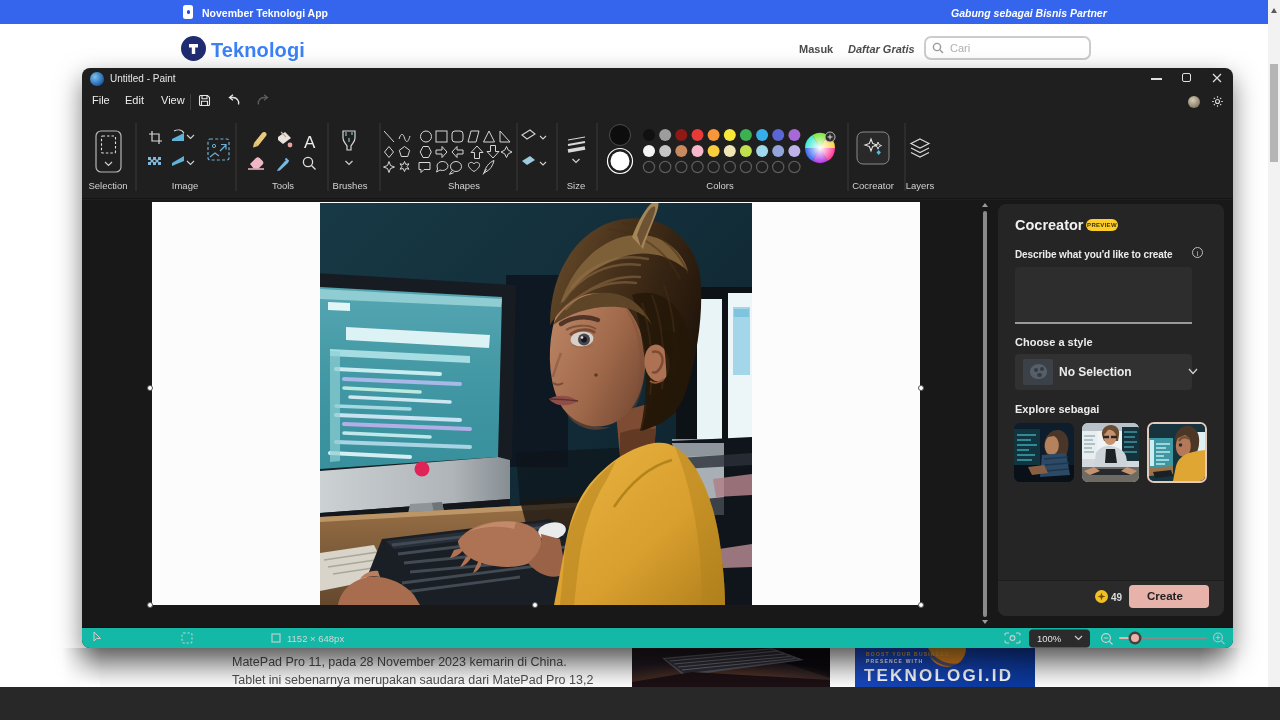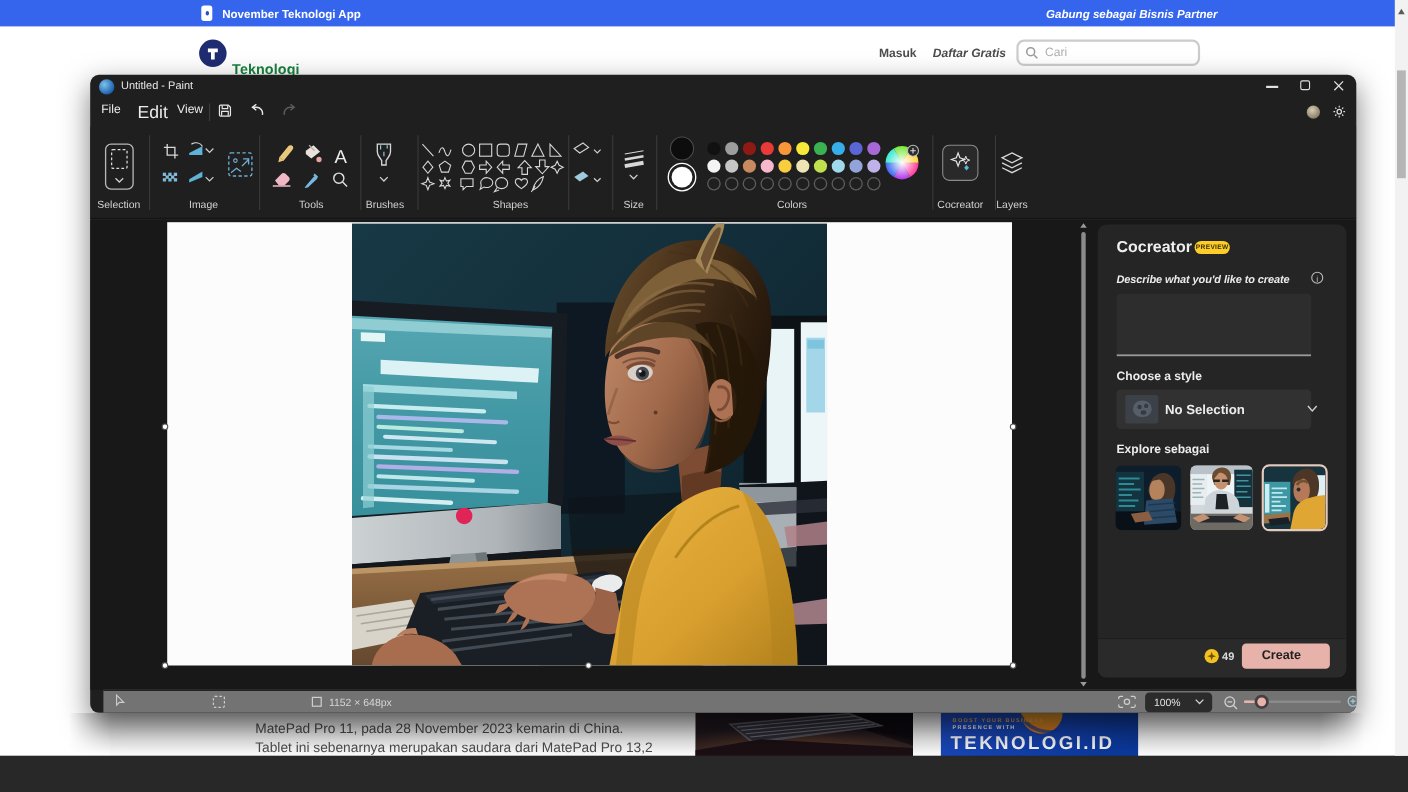--- a/index.html
+++ b/index.html
@@ -16,21 +16,21 @@
 
   <div class="abs" style="left:183px;top:5px;width:10px;height:14px;border-radius:2.5px;background:#fff;"></div>
   <div class="abs" style="left:186.5px;top:10px;width:3.5px;height:3.5px;background:#2a50c8;border-radius:50%;"></div>
   <div class="abs" style="left:202px;top:6.5px;font-size:10.5px;font-weight:bold;color:#fff;">November Teknologi App</div>
   <div class="abs" style="left:951px;top:6.5px;font-size:10.5px;font-weight:bold;color:#fff;font-style:italic;">Gabung sebagai Bisnis Partner</div>
 
   <div class="abs" style="left:181px;top:36px;width:25px;height:25px;border-radius:50%;background:#1f2c71;"></div>
   <svg class="abs" style="left:181px;top:36px;" width="25" height="25" viewBox="0 0 25 25">
     <path d="M8 8 h9 v3.4 h-2.8 v6.6 h-3.4 v-6.6 H8 Z" fill="#fff"></path>
   </svg>
-  <div class="abs" style="left:211px;top:55px;font-size:13px;font-weight:bold;color:#15803d;letter-spacing:0.1px;">Teknologi</div>
+  <div class="abs" style="left:211px;top:39px;font-size:20px;font-weight:bold;color:#3b82f6;letter-spacing:0.1px;">Teknologi</div>
   <div class="abs" style="left:799px;top:43px;font-size:11px;font-weight:bold;color:#4c4c4c;">Masuk</div>
   <div class="abs" style="left:848px;top:43px;font-size:11px;font-weight:bold;color:#4c4c4c;font-style:italic;">Daftar Gratis</div>
   <div class="abs" style="left:924px;top:36px;width:167px;height:24px;border:2px solid #ccc;border-radius:7px;background:#fff;"></div>
   <svg class="abs" style="left:932px;top:42px;" width="12" height="12" viewBox="0 0 12 12">
     <circle cx="5" cy="5" r="3.6" fill="none" stroke="#9a9a9a" stroke-width="1.4"></circle>
     <line x1="8" y1="8" x2="11" y2="11" stroke="#9a9a9a" stroke-width="1.4"></line>
   </svg>
   <div class="abs" style="left:950px;top:42px;font-size:11px;color:#b0b0b0;">Cari</div>
 
   <div class="abs" style="left:232px;top:655px;font-size:12.5px;color:#4f4f4f;">MatePad Pro 11, pada 28 November 2023 kemarin di China.</div>
@@ -97,21 +97,21 @@
 
     <div class="abs" style="left:8px;top:4px;width:14px;height:14px;border-radius:50%;background:radial-gradient(circle at 35% 35%, #7ec3e8, #2a6fb8 60%, #123a6e);"></div>
     <div class="abs" style="left:28px;top:5px;font-size:10px;color:#e6e6e6;">Untitled - Paint</div>
     <div class="abs" style="left:1069px;top:10px;width:11px;height:1.5px;background:#e0e0e0;"></div>
     <div class="abs" style="left:1100px;top:5px;width:9px;height:9px;border:1.4px solid #e0e0e0;border-radius:2px;"></div>
     <svg class="abs" style="left:1130px;top:5px;" width="10" height="10" viewBox="0 0 10 10">
       <path d="M1 1 L9 9 M9 1 L1 9" stroke="#e0e0e0" stroke-width="1.2"></path>
     </svg>
 
     <div class="abs" style="left:10px;top:26px;font-size:11px;color:#ececec;">File</div>
-    <div class="abs" style="left:43px;top:26px;font-size:16px;color:#ececec;">Edit</div>
+    <div class="abs" style="left:43px;top:26px;font-size:11px;color:#ececec;">Edit</div>
     <div class="abs" style="left:79px;top:26px;font-size:11px;color:#ececec;">View</div>
     <svg class="abs" style="left:116px;top:26px;" width="13" height="13" viewBox="0 0 13 13">
       <path d="M1.5 2.5 a1 1 0 0 1 1-1 h7 l2 2 v7 a1 1 0 0 1 -1 1 h-8 a1 1 0 0 1 -1-1 Z" fill="none" stroke="#e6e6e6" stroke-width="1.1"></path>
       <path d="M4 1.8 v3 h5 v-3 M3.5 11.3 v-4 h6 v4" fill="none" stroke="#e6e6e6" stroke-width="1.1"></path>
     </svg>
     <svg class="abs" style="left:145px;top:26px;" width="14" height="13" viewBox="0 0 14 13">
       <path d="M11.5 10.5 c1-4 -2-7 -5.5-7 h-3" fill="none" stroke="#e6e6e6" stroke-width="1.3"></path>
       <path d="M6 0.8 L2.5 3.5 L6 6.2" fill="none" stroke="#e6e6e6" stroke-width="1.3"></path>
     </svg>
     <svg class="abs" style="left:174px;top:26px;" width="14" height="13" viewBox="0 0 14 13">
@@ -496,21 +496,21 @@
     <div class="abs" style="left:65px;top:534px;width:6px;height:6px;border-radius:50%;background:#fff;border:1px solid #555;"></div>
     <div class="abs" style="left:836px;top:534px;width:6px;height:6px;border-radius:50%;background:#fff;border:1px solid #555;"></div>
 
     <div class="abs" style="left:901px;top:143px;width:3.5px;height:406px;background:#8a8a8a;border-radius:2px;"></div>
     <div class="abs" style="left:900px;top:135px;width:0;height:0;border-left:3px solid transparent;border-right:3px solid transparent;border-bottom:4px solid #9a9a9a;"></div>
     <div class="abs" style="left:900px;top:552px;width:0;height:0;border-left:3px solid transparent;border-right:3px solid transparent;border-top:4px solid #9a9a9a;"></div>
 
     <div class="abs" id="panel" style="left:916px;top:136px;width:226px;height:412px;background:#262525;border-radius:8px;overflow:hidden;">
       <div class="abs" style="left:17px;top:13px;font-size:14.5px;font-weight:bold;color:#f0f0f0;">Cocreator</div>
       <div class="abs" style="left:88px;top:15px;width:32px;height:12px;background:#fdce29;border-radius:6px;text-align:center;font-size:6px;font-weight:bold;color:#3a2f05;line-height:12px;letter-spacing:0.3px;">PREVIEW</div>
-      <div class="abs" style="left:17px;top:45px;font-size:10px;font-weight:bold;color:#ececec;letter-spacing:-0.1px;font-style:italic;">Describe what you'd like to create</div>
+      <div class="abs" style="left:17px;top:45px;font-size:10px;font-weight:bold;color:#ececec;letter-spacing:-0.1px;">Describe what you'd like to create</div>
       <div class="abs" style="left:194px;top:43px;width:11px;height:11px;border:1px solid #bdbdbd;border-radius:50%;text-align:center;font-size:8px;color:#bdbdbd;line-height:11px;">i</div>
       <div class="abs" style="left:17px;top:63px;width:177px;height:57px;background:#2e2d2d;border-radius:4px 4px 0 0;border-bottom:2px solid #9a9a9a;"></div>
       <div class="abs" style="left:17px;top:132px;font-size:11px;font-weight:bold;color:#ececec;">Choose a style</div>
       <div class="abs" style="left:17px;top:150px;width:177px;height:36px;background:#323131;border-radius:4px;"></div>
       <div class="abs" style="left:25px;top:155px;width:30px;height:26px;background:#3c4148;border-radius:2px;overflow:hidden;">
         <div class="abs" style="left:7px;top:5px;width:17px;height:15px;background:#565e68;border-radius:50% 50% 46% 46%;"></div>
         <div class="abs" style="left:11px;top:9px;width:4px;height:4px;background:#343a42;border-radius:50%;"></div>
         <div class="abs" style="left:17px;top:8px;width:4px;height:4px;background:#343a42;border-radius:50%;"></div>
         <div class="abs" style="left:14px;top:14px;width:5px;height:4px;background:#343a42;border-radius:50%;"></div>
       </div>
@@ -602,21 +602,21 @@
 
       <div class="abs" style="left:0;top:376px;width:226px;height:36px;background:#2b2a2a;border-top:1px solid #1d1d1d;"></div>
       <div class="abs" style="left:97px;top:386px;width:13px;height:13px;background:#f2c021;border-radius:50%;"></div>
       <svg class="abs" style="left:97px;top:386px;" width="13" height="13" viewBox="0 0 13 13">
           <path d="M6.5 2.5 l1 3 3 1 -3 1 -1 3 -1 -3 -3 -1 3 -1 Z" fill="#6b5200"></path>
         </svg>
       <div class="abs" style="left:113px;top:388px;font-size:10px;font-weight:bold;color:#dcdcdc;">49</div>
       <div class="abs" style="left:131px;top:381px;width:80px;height:23px;background:#e7b2a9;border-radius:4px;text-align:left;font-size:11.5px;font-weight:bold;color:#222;line-height:23px;padding-left:18px;">Create</div>
     </div>
 
-    <div class="abs" id="statusbar" style="left:12px;top:559px;width:1151px;height:21px;background:#737373;border-top:1px solid #111;">
+    <div class="abs" id="statusbar" style="left:0;top:559px;width:1151px;height:21px;background:#14b8a6;border-top:1px solid #111;">
       <svg width="1151" height="21" viewBox="0 0 1151 21" style="position:absolute;left:0;top:0;">
         <path d="M12 4 v9 l2.5 -2.5 h4 Z" fill="none" stroke="#cfcfcf" stroke-width="1"></path>
         <rect x="100" y="5" width="10" height="10" rx="1.5" fill="none" stroke="#cfcfcf" stroke-width="1.1" stroke-dasharray="2.2 1.8"></rect>
         <rect x="190" y="6" width="8" height="8" fill="none" stroke="#cfcfcf" stroke-width="1.1"></rect>
         <text x="205" y="13.5" font-size="9.5" fill="#d5d5d5" font-family="Liberation Sans, sans-serif">1152 × 648px</text>
         <g fill="none" stroke="#cfcfcf" stroke-width="1.1">
           <path d="M927 5 h-2.5 a1.5 1.5 0 0 0 -1.5 1.5 v1"></path>
             <path d="M934 5 h2.5 a1.5 1.5 0 0 1 1.5 1.5 v1"></path>
           <path d="M927 15 h-2.5 a1.5 1.5 0 0 1 -1.5 -1.5 v-1"></path>
             <path d="M934 15 h2.5 a1.5 1.5 0 0 0 1.5 -1.5 v-1"></path>

